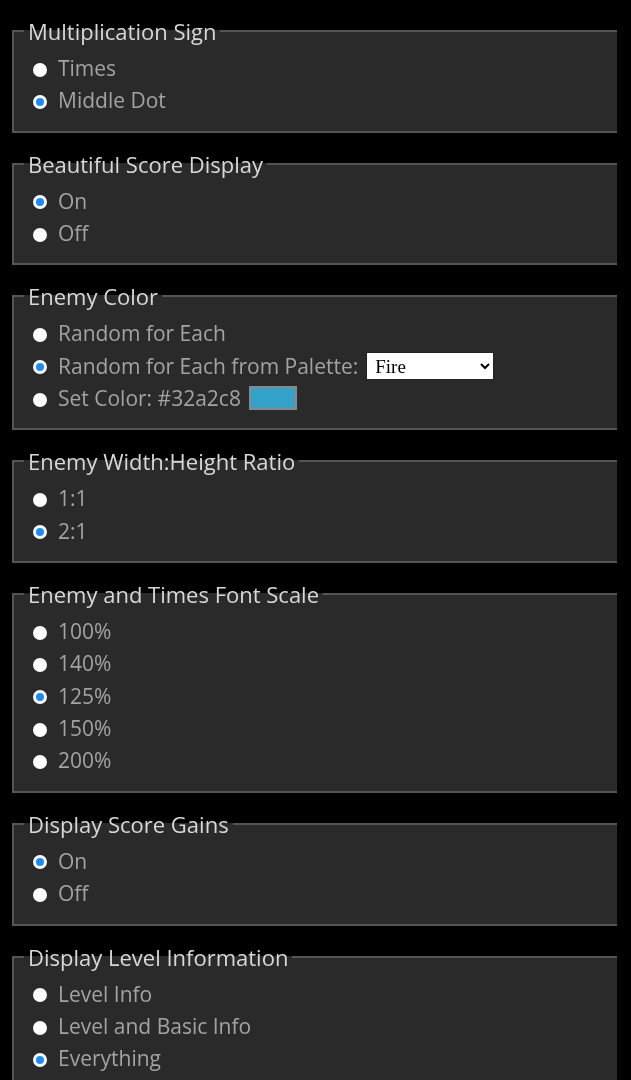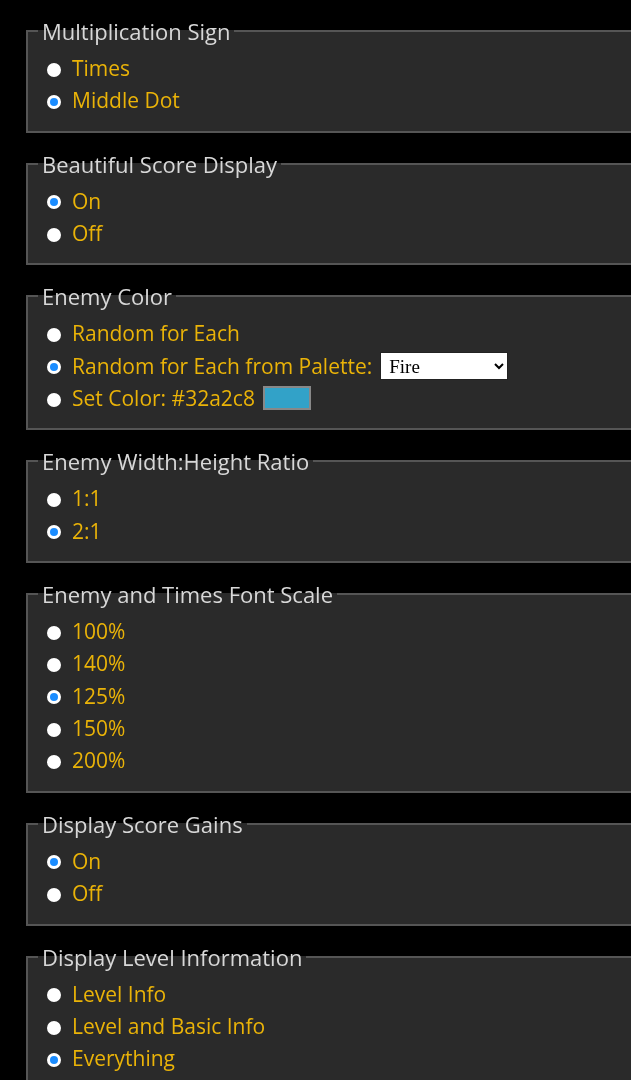--- a/index.html
+++ b/index.html
@@ -11,21 +11,21 @@
     font-family: "Segoe UI", "Open Sans", Arial, sans-serif;
     font-size: 20px;
     width: 631px;
   }
   .page {
     padding: 0 0 0 0;
   }
   fieldset {
     border: 2px solid #555;
     background: #2a2a2a;
-    margin: 16px 0 14px 26px;
+    margin: 16px 0 14px 12px;
     padding: 6px 14px 14px 14px;
     width: 605px; 
     border-right: none;
   }
   legend {
     color: #d8d8d8;
     font-size: 22px;
     padding: 0 4px;
     margin-left: -4px;
   }
@@ -58,21 +58,21 @@
     position: absolute;
     left: 1px;
     top: 1px;
     width: 8px;
     height: 8px;
     border-radius: 50%;
     background: #1a8cff;
   }
   label.opt-label {
     cursor: pointer;
-    color: #eab308;
+    color: #a3a3a3;
   }
   select {
     background: #fff;
     color: #000;
     border: 1px solid #222;
     font-size: 19px;
     padding: 2px 4px;
     height: 28px;
     width: 128px;
     font-family: Liberation Serif, serif;

